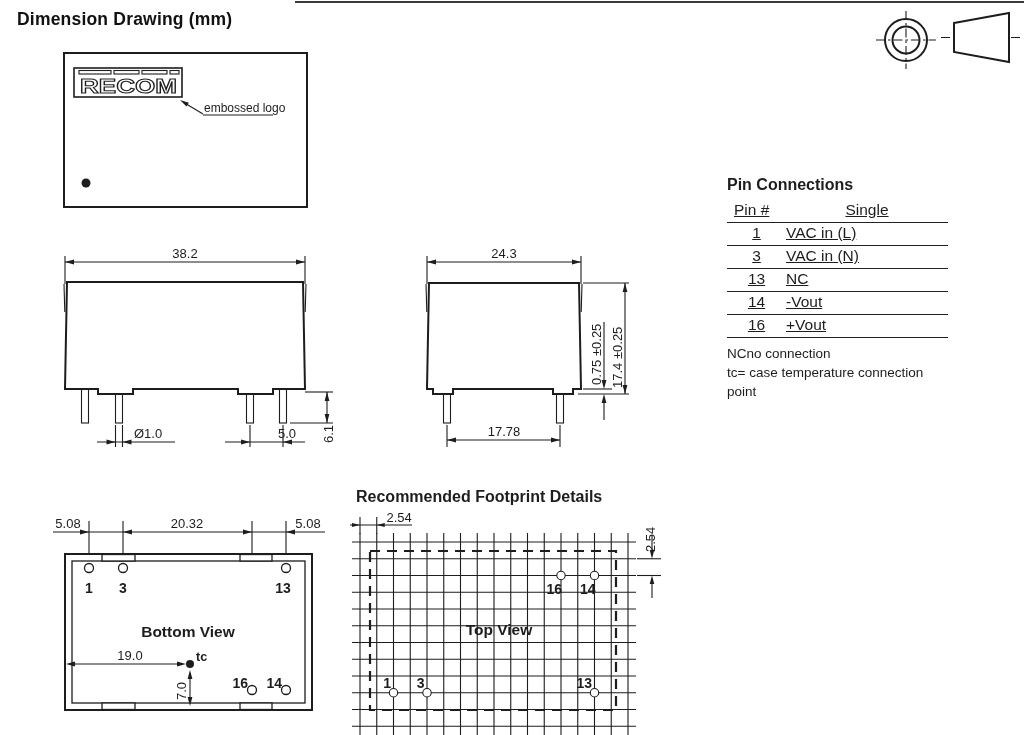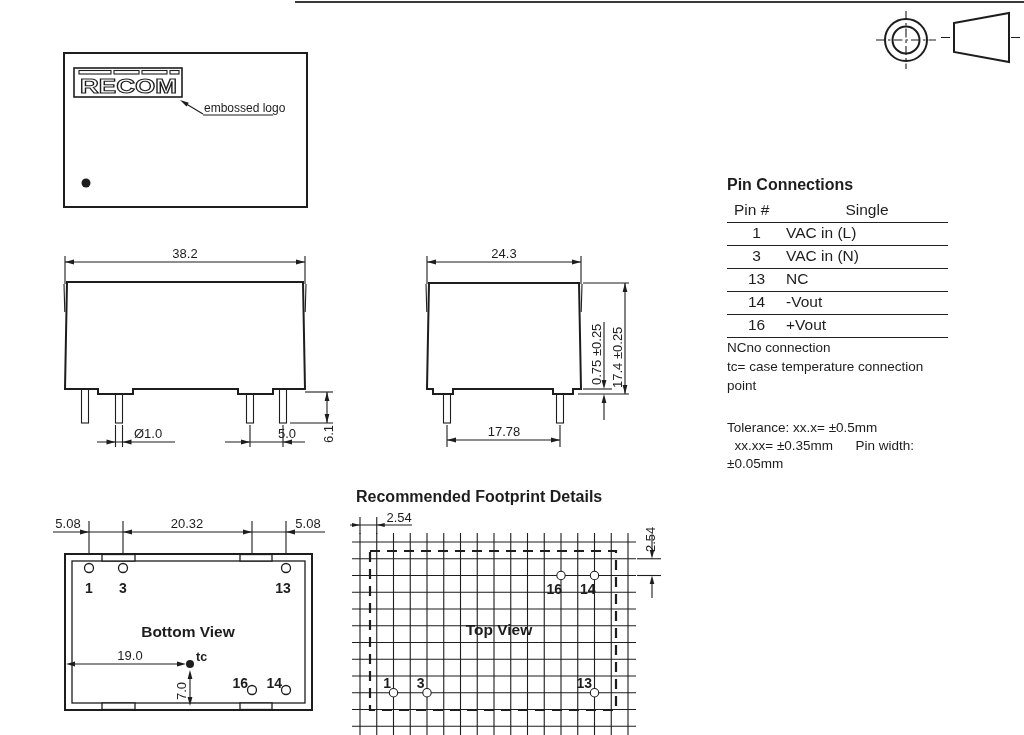--- a/index.html
+++ b/index.html
@@ -24,41 +24,42 @@
   .dim  { font-size:13px; }
   .dimb { font-size:14px; font-weight:bold; }
   .tcb  { font-size:12.5px; font-weight:bold; }
   .vlbl { font-size:15.5px; font-weight:bold; }
   .emb  { font-size:12px; }
   .logo-text { font-size:20px; font-weight:bold; fill:#fff; stroke:#1d1d1d; stroke-width:1.1; }
 
   
   #pin-connections { width:222px; font-size:15.5px; }
   #pin-connections h2 { font-size:16px; font-weight:bold; margin:0 0 6px 0; }
-  #pin-connections table { width:221px; border-collapse:collapse; table-layout:fixed; }
+  #pin-connections table { width:221px; border-collapse:collapse; table-layout:fixed;text-decoration:underline; }
   #pin-connections th, #pin-connections td {
     border-bottom:1.6px solid #222; font-weight:normal; padding:1px 0 3px 0;
   }
   #pin-connections th:first-child { width:52px; text-align:left; padding-left:7px; }
   #pin-connections th:last-child  { }
   #pin-connections td:first-child { text-align:center; }
   #pin-connections td:last-child  { }
   .notes p { margin:0; font-size:13.5px; line-height:19px; }
-  .notes { }
+  .notes { margin-top:6px; }
   .tol { margin-top:24px; font-size:13.5px; line-height:18px; }
   .tol div { white-space:pre-wrap; }
   #footprint-heading { font-size:16px; font-weight:bold; }
 </style>
 </head>
 <body>
 
 <div id="root">
 
   <div id="top-crop-line" class="abs" style="left:295px;top:1px;width:729px;height:2px;"></div>
 
+  <div id="page-title" class="abs" style="left:17px;top:9px;">Dimension Drawing (mm)</div>
 
   <svg class="abs" style="left:868px;top:5px;" width="156" height="72" viewBox="868 5 156 72">
     <line class="cl" x1="876" y1="40" x2="936" y2="40"></line>
     <line class="cl" x1="906" y1="11" x2="906" y2="69"></line>
     <circle class="ln w2" cx="906" cy="40" r="21"></circle>
     <circle class="ln w2" cx="906" cy="40" r="13.5"></circle>
     <line class="cl" x1="941" y1="37.5" x2="1022" y2="37.5"></line>
     <polygon class="ln w2 fw" points="954,23 1009,13 1009,62 954,52"></polygon>
   </svg>
 
@@ -187,25 +188,20 @@
         </tr>
         <tr>
           <td>16</td>
           <td>+Vout</td>
         </tr>
       </tbody>
     </table>
     <div class="notes">
       <p>NCno connection</p>
       <p>tc= case temperature connection point</p>
-    </div>
-    <div class="tol">
-      <div>Tolerance: xx.x= ±0.5mm</div>
-      <div>  xx.xx= ±0.35mm      Pin width:</div>
-      <div>±0.05mm</div>
     </div>
   </div>
 
   <svg class="abs" style="left:40px;top:505px;" width="300" height="215" viewBox="40 505 300 215">
     <g>
       <line class="ln" x1="89" y1="521" x2="89" y2="563"></line>
       <line class="ln" x1="123" y1="521" x2="123" y2="563"></line>
       <line class="ln" x1="252" y1="521" x2="252" y2="685"></line>
       <line class="ln" x1="286" y1="521" x2="286" y2="563"></line>
       <line class="ln" x1="53" y1="532" x2="325" y2="532"></line>

